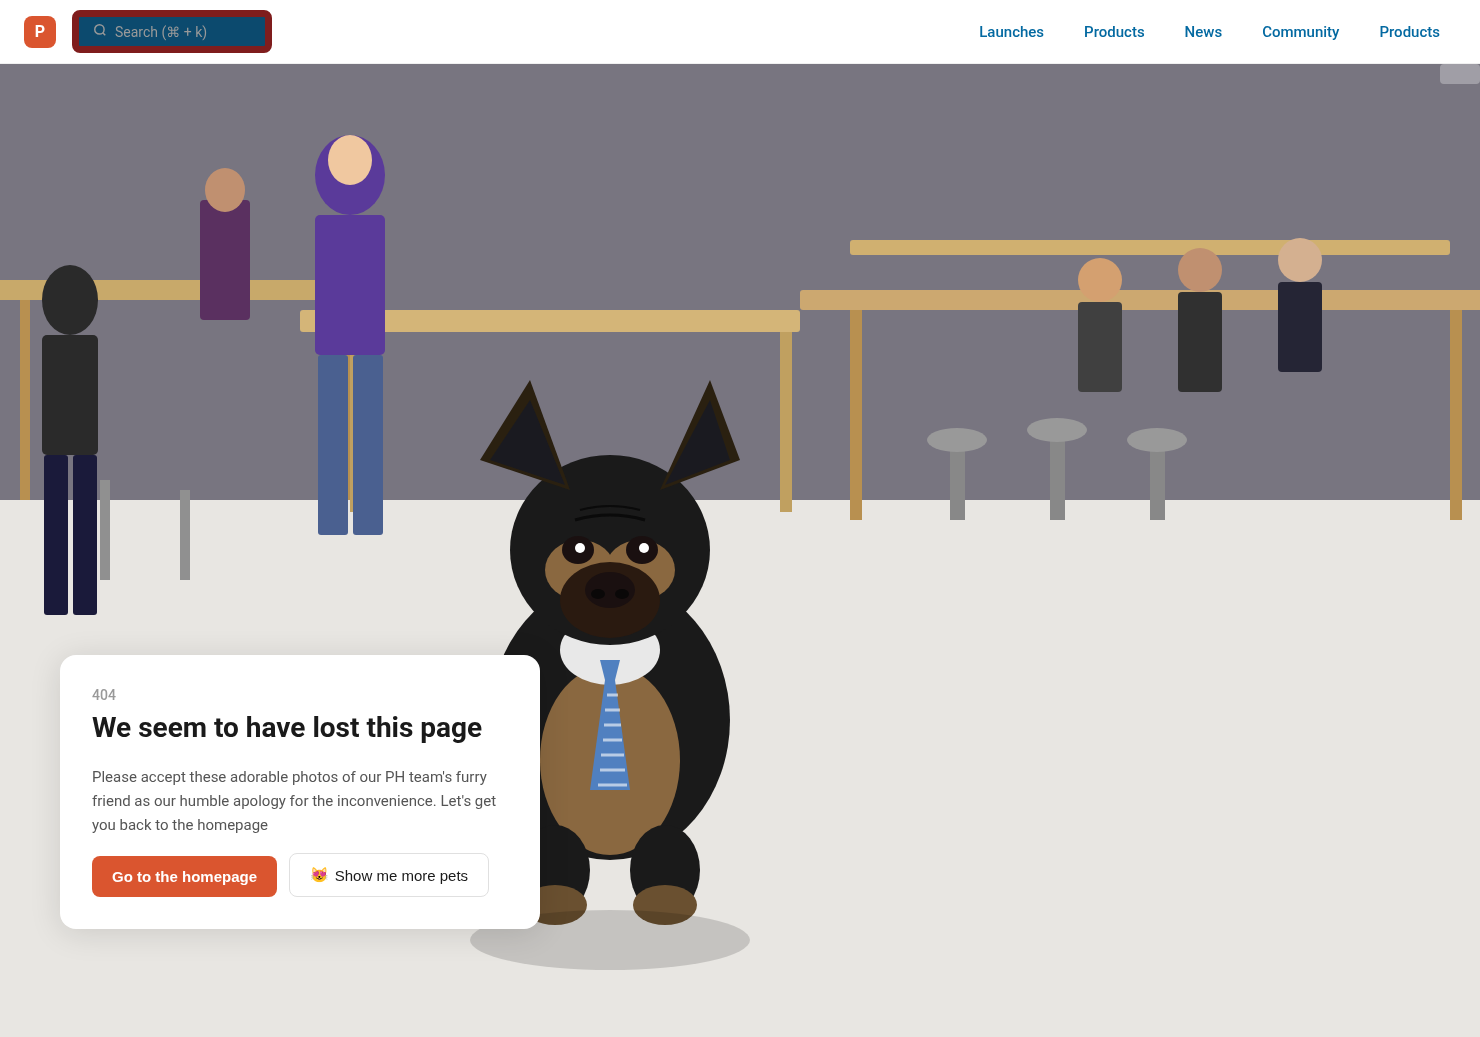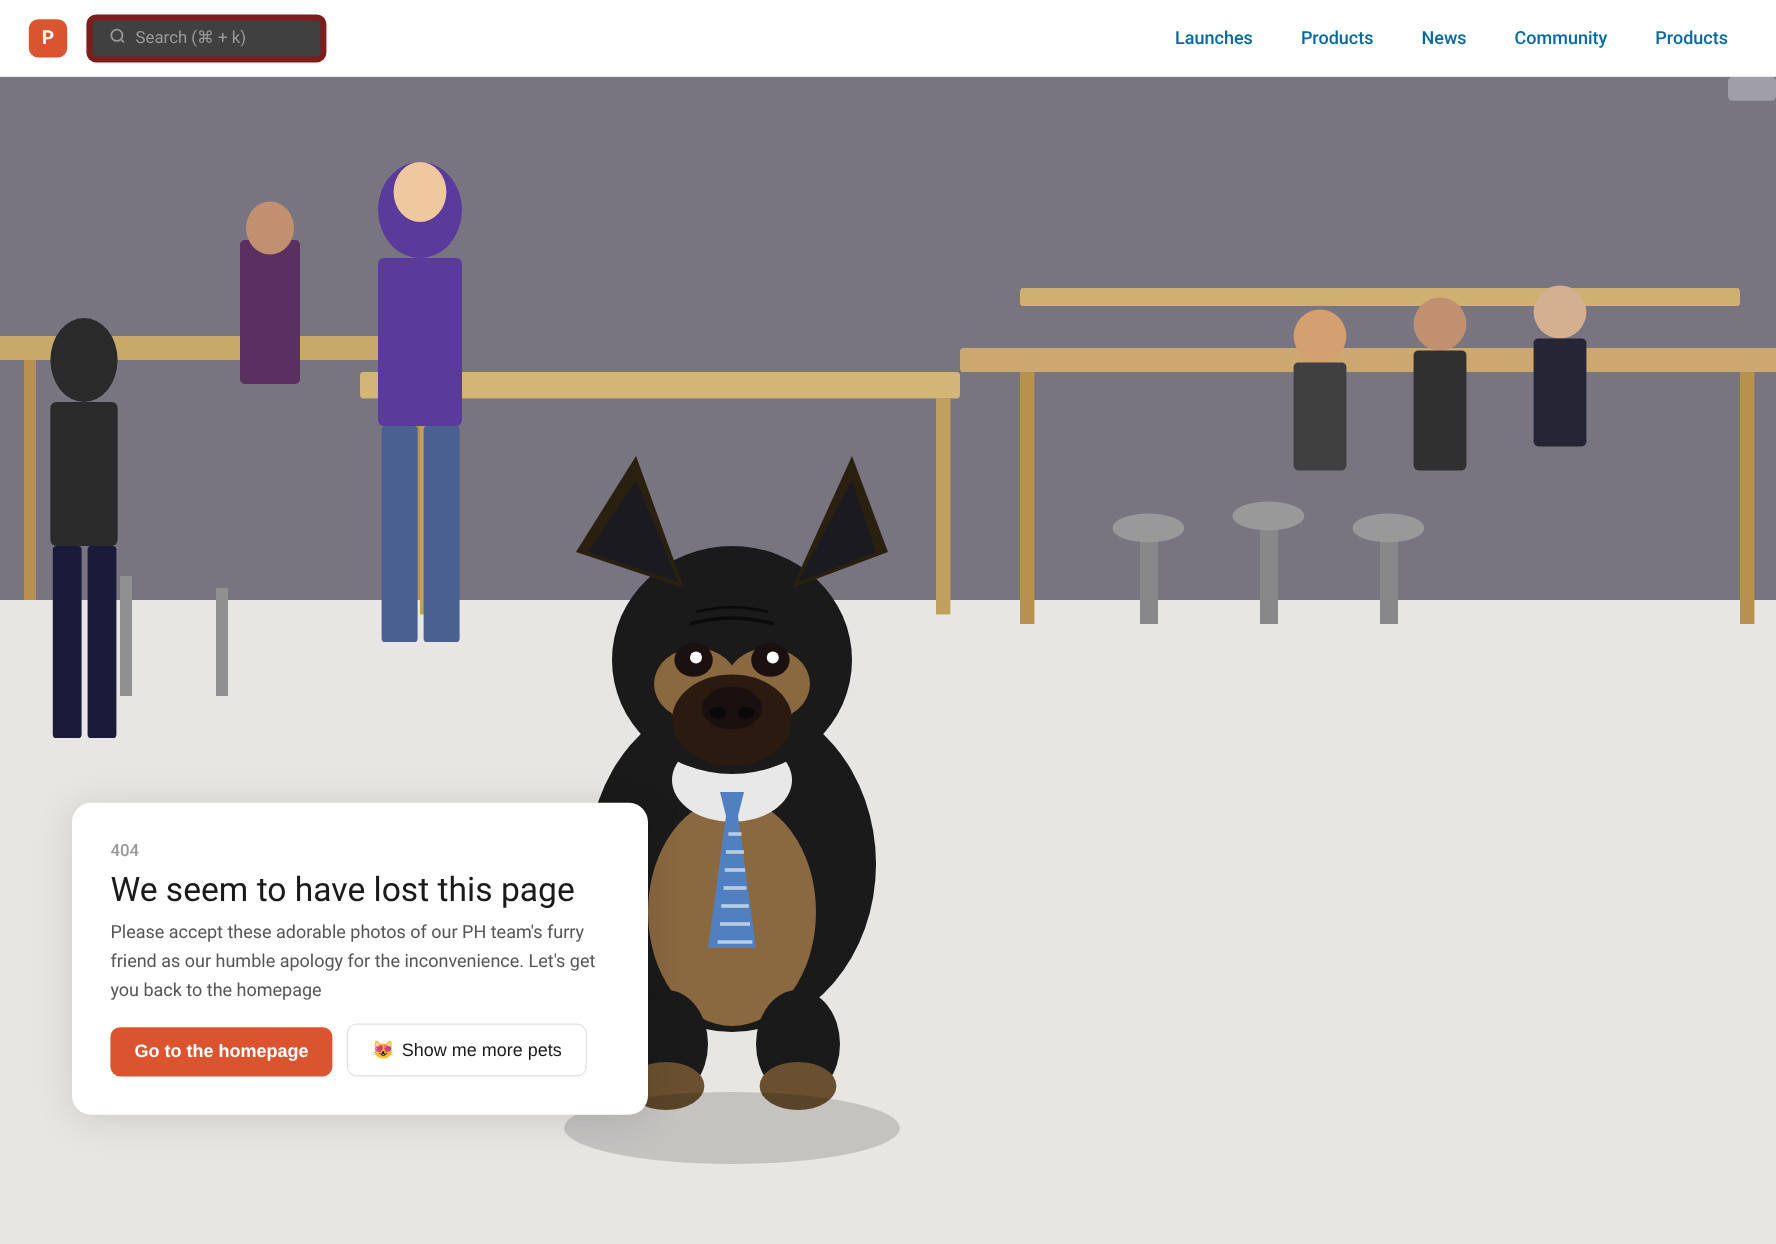--- a/index.html
+++ b/index.html
@@ -47,22 +47,22 @@
       align-items: center;
       justify-content: center;
       color: white;
       font-weight: 700;
       font-size: 16px;
     }
 
     .search-bar {
       display: flex;
       align-items: center;
-      background: #404040;
-      border: 5px solid #7f1d1d;
+      background: #0c4a6e;
+      border: 7px solid #7f1d1d;
       border-radius: 8px;
       padding: 6px 14px;
       width: 200px;
       gap: 8px;
       margin-right: auto;
     }
 
     .search-icon-svg {
       color: #999;
       font-size: 14px;
@@ -125,23 +125,23 @@
 
     .error-code {
       font-size: 14px;
       color: #999;
       font-weight: 500;
       margin-bottom: 8px;
     }
 
     .error-title {
       font-size: 28px;
-      font-weight: 400;
+      font-weight: 700;
       color: #1a1a1a;
-      margin-bottom: 6px;
+      margin-bottom: 20px;
       line-height: 1.2;
     }
 
     .error-desc {
       font-size: 15px;
       color: #555;
       line-height: 1.6;
       margin-bottom: 16px;
     }
 

